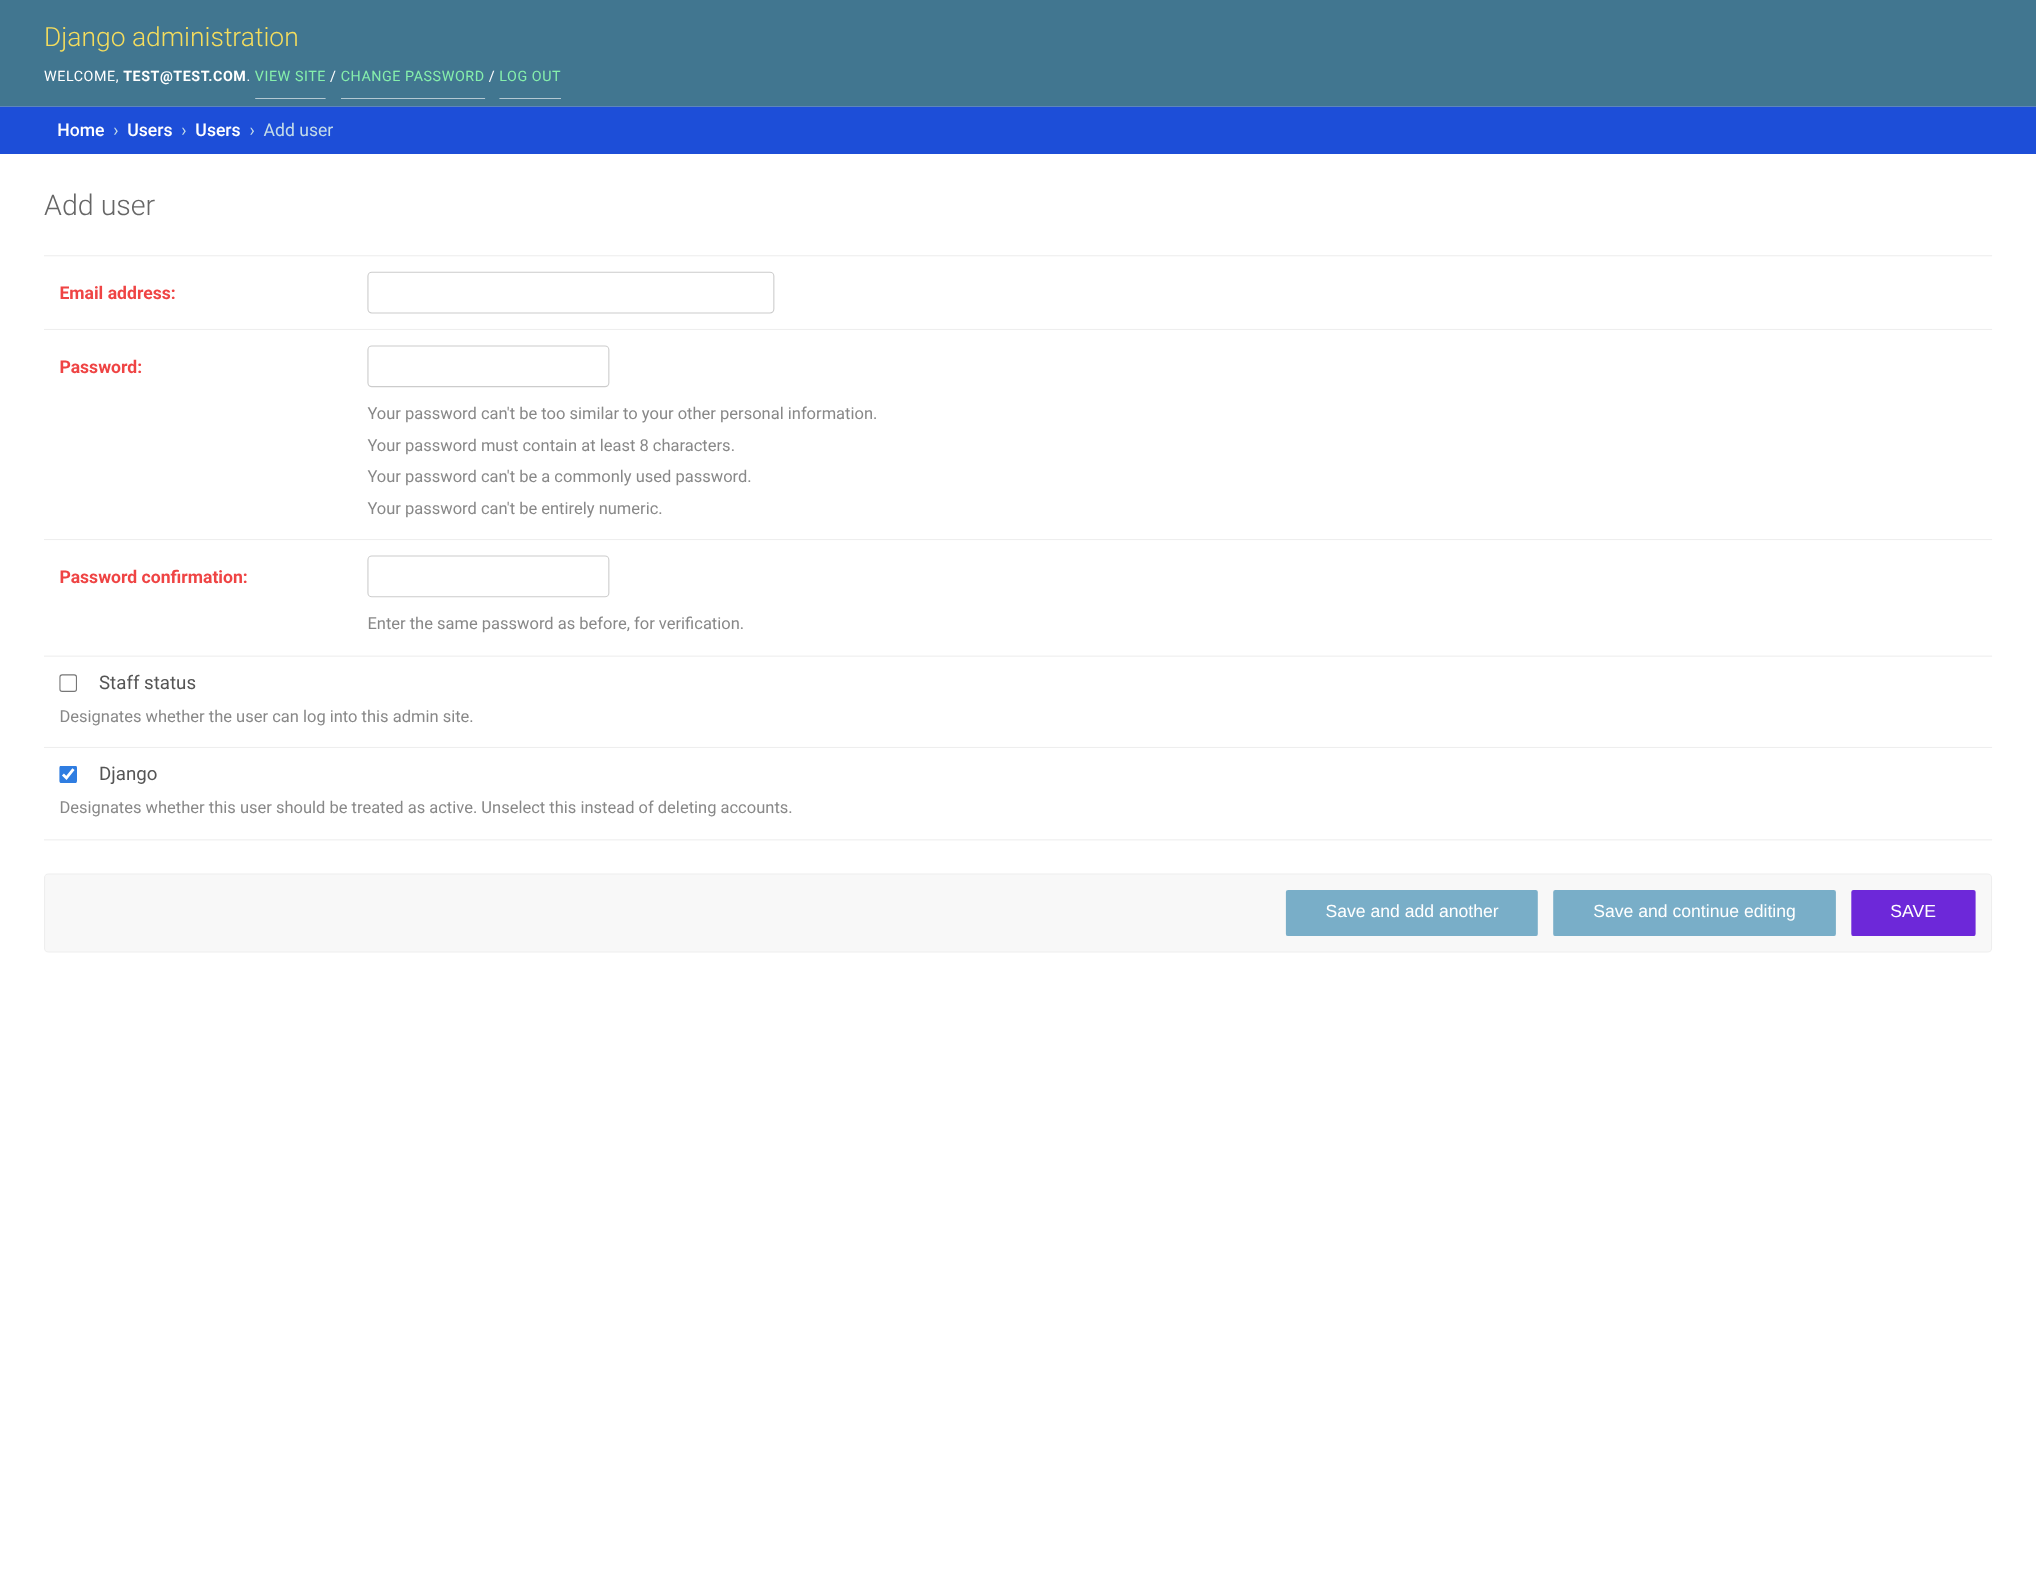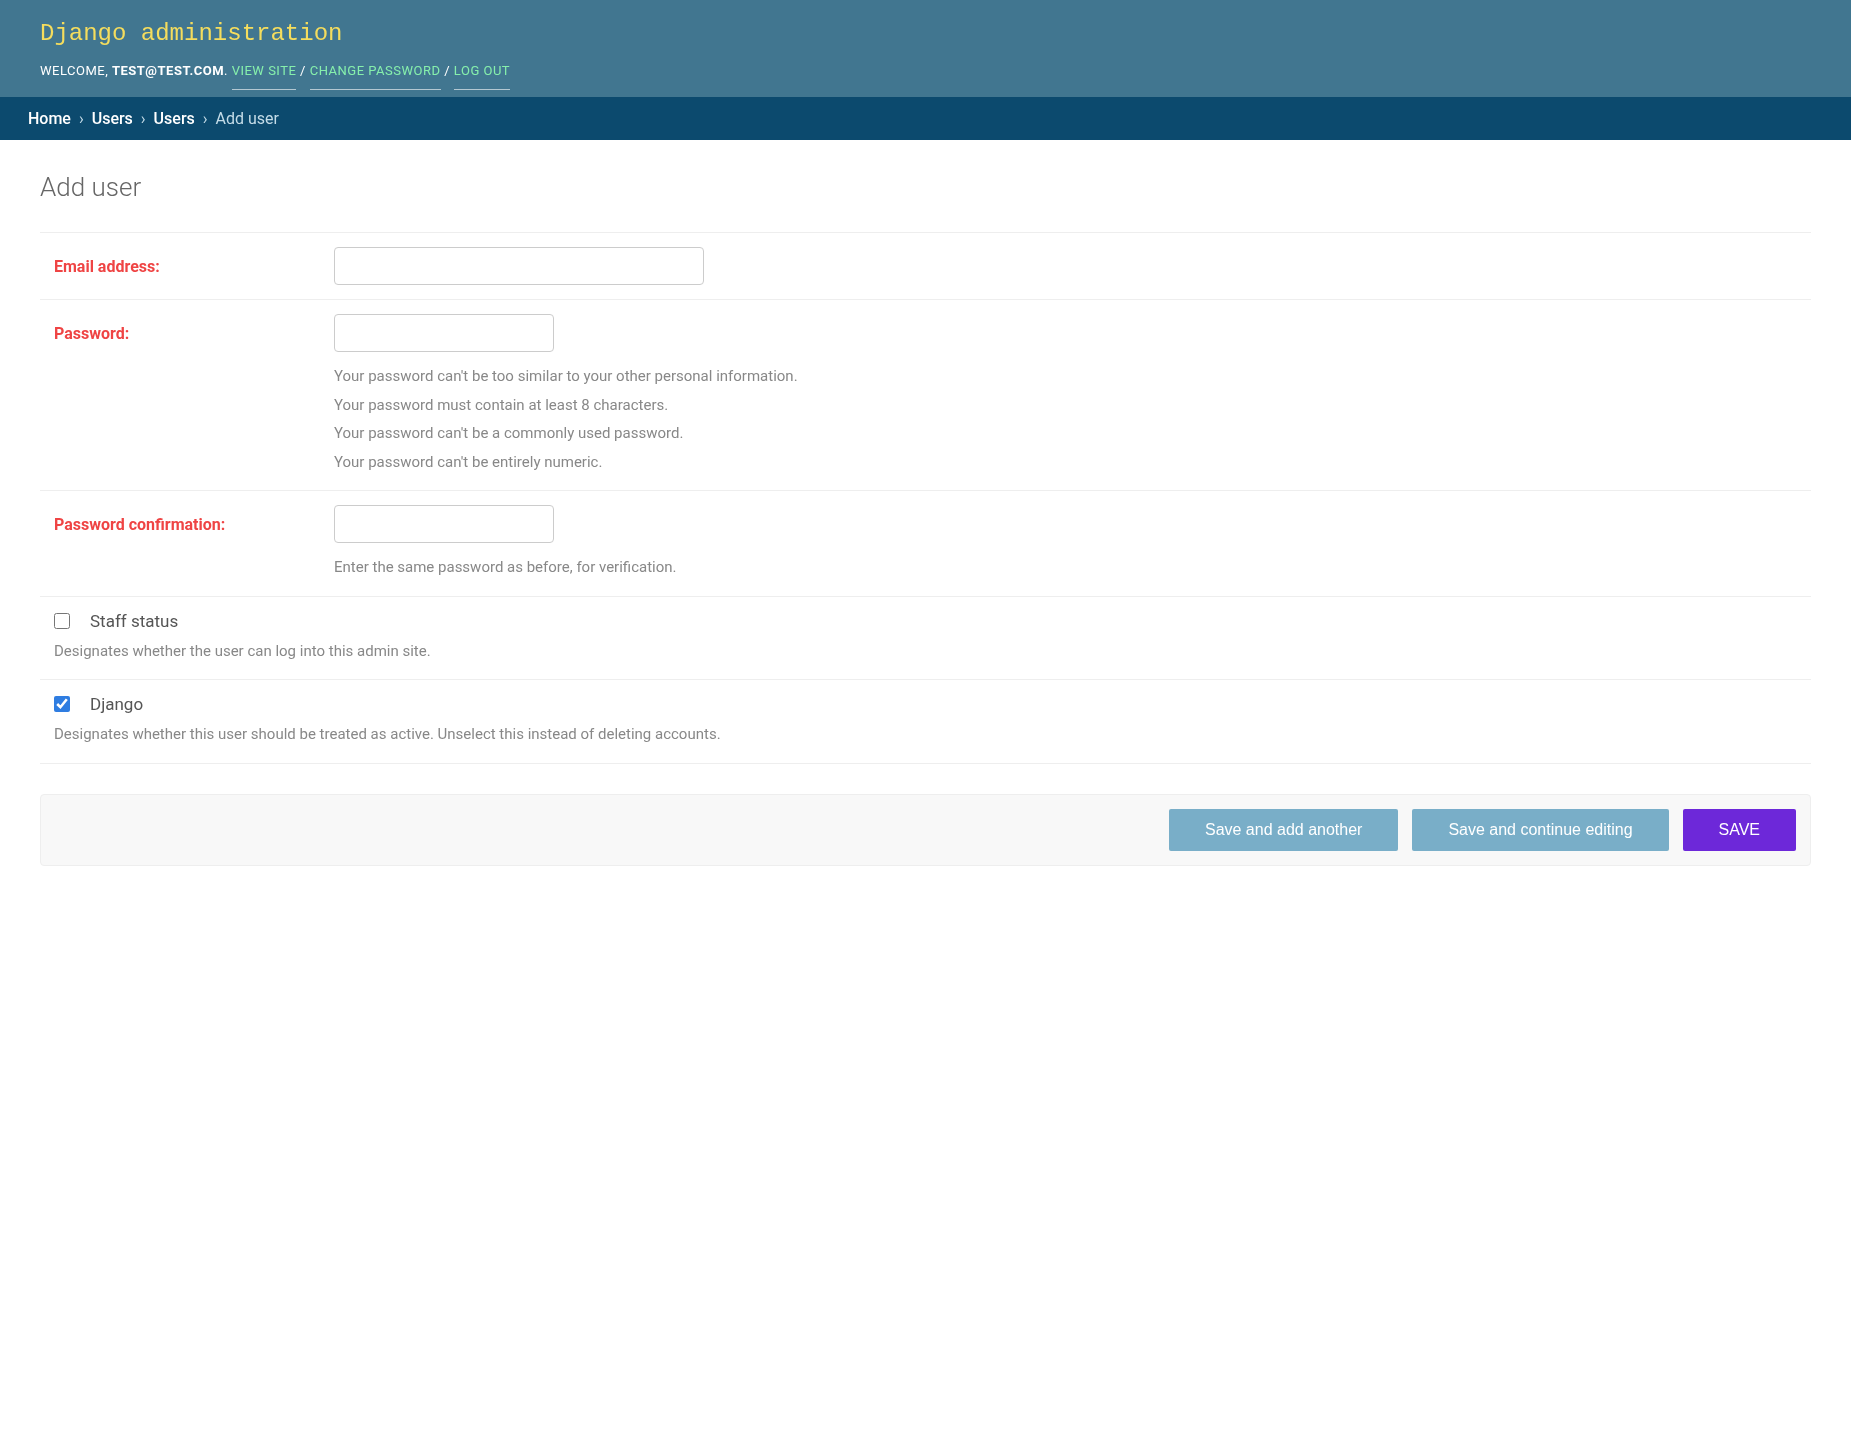--- a/index.html
+++ b/index.html
@@ -16,43 +16,42 @@
   background: #417690;
   color: #fff;
   padding: 15px 40px;
   line-height: 1.6;
 }
 #branding h1 {
   font-weight: 300;
   font-size: 24px;
   color: #f5dd5d;
   margin: 0 0 8px 0;
-  font-family: Liberation Mono, monospace;
 }
 #user-tools {
   font-size: 13px;
   letter-spacing: 0.5px;
   text-transform: uppercase;
 }
 #user-tools .welcome {
   font-weight: 400;
 }
 #user-tools strong {
   font-weight: 700;
 }
 #user-tools a {
   color: #86efac;
   text-decoration: none;
   border-bottom: 1px solid rgba(255,255,255,0.6);
   padding-bottom: 11px;
 }
 .breadcrumbs {
-  background: #0c4a6e;
+  background: #1d4ed8;
   color: #c4dce8;
-  padding: 12px 28px;
+  padding: 12px 52px;
   font-size: 16px;
 }
 .breadcrumbs a {
   color: #fff;
   text-decoration: none;
   font-weight: 500;
 }
 .breadcrumbs .sep {
   color: #c4dce8;
   margin: 0 4px;

